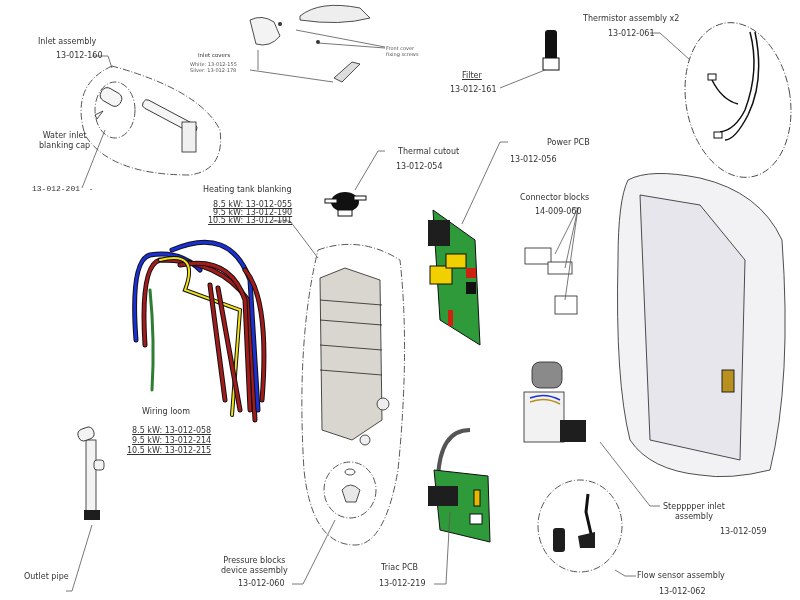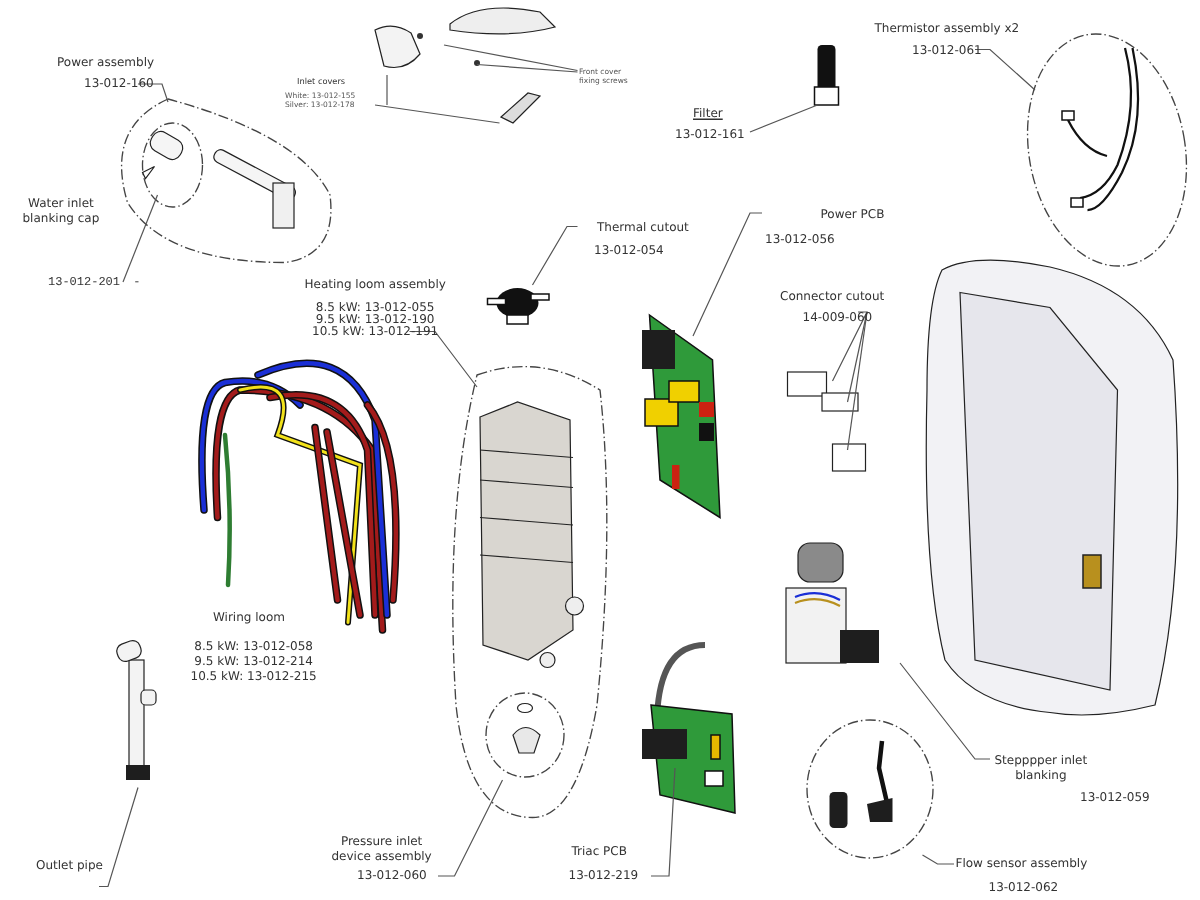--- a/index.html
+++ b/index.html
@@ -1,21 +1,21 @@
 <!DOCTYPE html>
 <html><head>
 <meta charset="utf-8">
 <style>
   html, body { margin:0; padding:0; background:#ffffff; }
   body { width:800px; height:600px; position:relative; overflow:hidden;
          font-family:"DejaVu Sans", sans-serif; color:#3a3a3a; }
   .lbl { position:absolute; font-size:8px; line-height:10px; white-space:nowrap; color:#333; }
   .lbl.small { font-size:5px; line-height:6px; color:#555; }
   .lbl.c { text-align:center; }
-  .lbl.r { text-align:center; }
+  .lbl.r { text-align:right;text-decoration:underline; }
   svg.art { position:absolute; left:0; top:0; width:800px; height:600px; }
   .callout { fill:none; stroke:#555; stroke-width:0.8; }
   .dash { fill:none; stroke:#444; stroke-width:0.9; stroke-dasharray:7 2 1 2; }
   .part { stroke:#222; stroke-width:0.8; }
 </style>
 </head>
 <body>
 
 <svg class="art" viewBox="0 0 800 600">
 
@@ -160,82 +160,82 @@
 
   <g>
     <ellipse class="dash" cx="580" cy="526" rx="42" ry="46"></ellipse>
     <rect x="553" y="528" width="12" height="24" rx="3" fill="#1e1e1e"></rect>
     <path d="M588 494 L586 512 L592 538" fill="none" stroke="#111" stroke-width="3"></path>
     <path d="M578 536 L595 532 L595 548 L580 548 Z" fill="#1e1e1e"></path>
   </g>
   <polyline class="callout" points="615,570 625,576 636,576"></polyline>
 </svg>
 
-<div class="lbl c" style="left:38px;top:37px;"><span>Power assembly</span></div>
+<div class="lbl c" style="left:38px;top:37px;"><span>Inlet assembly</span></div>
 <div class="lbl" style="left:56px;top:51px;">13-012-160</div>
 
 <div class="lbl" style="left:198px;top:50px;font-size:5.5px;">Inlet covers</div>
 <div class="lbl small" style="left:190px;top:61px;">White: 13-012-155</div>
 <div class="lbl small" style="left:190px;top:67px;">Silver: 13-012-178</div>
 
 <div class="lbl small" style="left:386px;top:45px;">
   <div>Front cover</div>
   <div>fixing screws</div>
 </div>
 
-<div class="lbl c" style="left:15px;top:131px;">
+<div class="lbl c" style="left:39px;top:131px;">
   <div>Water inlet</div>
   <div>blanking cap</div>
 </div>
 <div class="lbl" style="left:32px;top:184px;font-family:Liberation Mono, monospace;">
   <span>13-012-201</span>
   <span style="margin-left:4px">-</span>
 </div>
 
 <div class="lbl" style="left:462px;top:71px;text-decoration:underline;">Filter</div>
 <div class="lbl" style="left:450px;top:85px;">13-012-161</div>
 
 <div class="lbl" style="left:583px;top:14px;">Thermistor assembly  x2</div>
 <div class="lbl" style="left:608px;top:29px;">13-012-061</div>
 
 <div class="lbl" style="left:398px;top:147px;">Thermal cutout</div>
 <div class="lbl" style="left:396px;top:162px;">13-012-054</div>
 
 <div class="lbl" style="left:509px;top:138px;margin-left:38px;">Power PCB</div>
 <div class="lbl" style="left:510px;top:155px;">13-012-056</div>
 
-<div class="lbl" style="left:203px;top:185px;">Heating loom assembly</div>
+<div class="lbl" style="left:203px;top:185px;">Heating tank blanking</div>
 <div class="lbl r" style="left:208px;top:201px;line-height:8px;">
   <div>8.5 kW: 13-012-055</div>
   <div>9.5 kW: 13-012-190</div>
   <div>10.5 kW: 13-012-191</div>
 </div>
 
-<div class="lbl" style="left:520px;top:193px;">Connector cutout</div>
+<div class="lbl" style="left:520px;top:193px;">Connector blocks</div>
 <div class="lbl" style="left:535px;top:207px;">14-009-060</div>
 
 <div class="lbl" style="left:142px;top:407px;">Wiring loom</div>
 <div class="lbl r" style="left:127px;top:426px;line-height:10px;">
   <div>8.5 kW: 13-012-058</div>
   <div>9.5 kW: 13-012-214</div>
   <div>10.5 kW: 13-012-215</div>
 </div>
 
 <div class="lbl" style="left:24px;top:572px;">Outlet pipe</div>
 <div class="lbl" style="left:24px;top:614px;">13-012-159</div>
 
 <div class="lbl c" style="left:221px;top:556px;">
-  <div>Pressure inlet</div>
+  <div>Pressure blocks</div>
   <div>device assembly</div>
 </div>
 <div class="lbl" style="left:238px;top:579px;">13-012-060</div>
 
 <div class="lbl" style="left:381px;top:563px;">Triac PCB</div>
 <div class="lbl" style="left:379px;top:579px;">13-012-219</div>
 
 <div class="lbl c" style="left:663px;top:502px;">
   <div>Stepppper inlet</div>
-  <div>blanking</div>
+  <div>assembly</div>
 </div>
 <div class="lbl" style="left:676px;top:527px;margin-left:44px;">13-012-059</div>
 
 <div class="lbl" style="left:637px;top:571px;">Flow sensor assembly</div>
 <div class="lbl" style="left:659px;top:587px;">13-012-062</div>
 
 </body></html>

